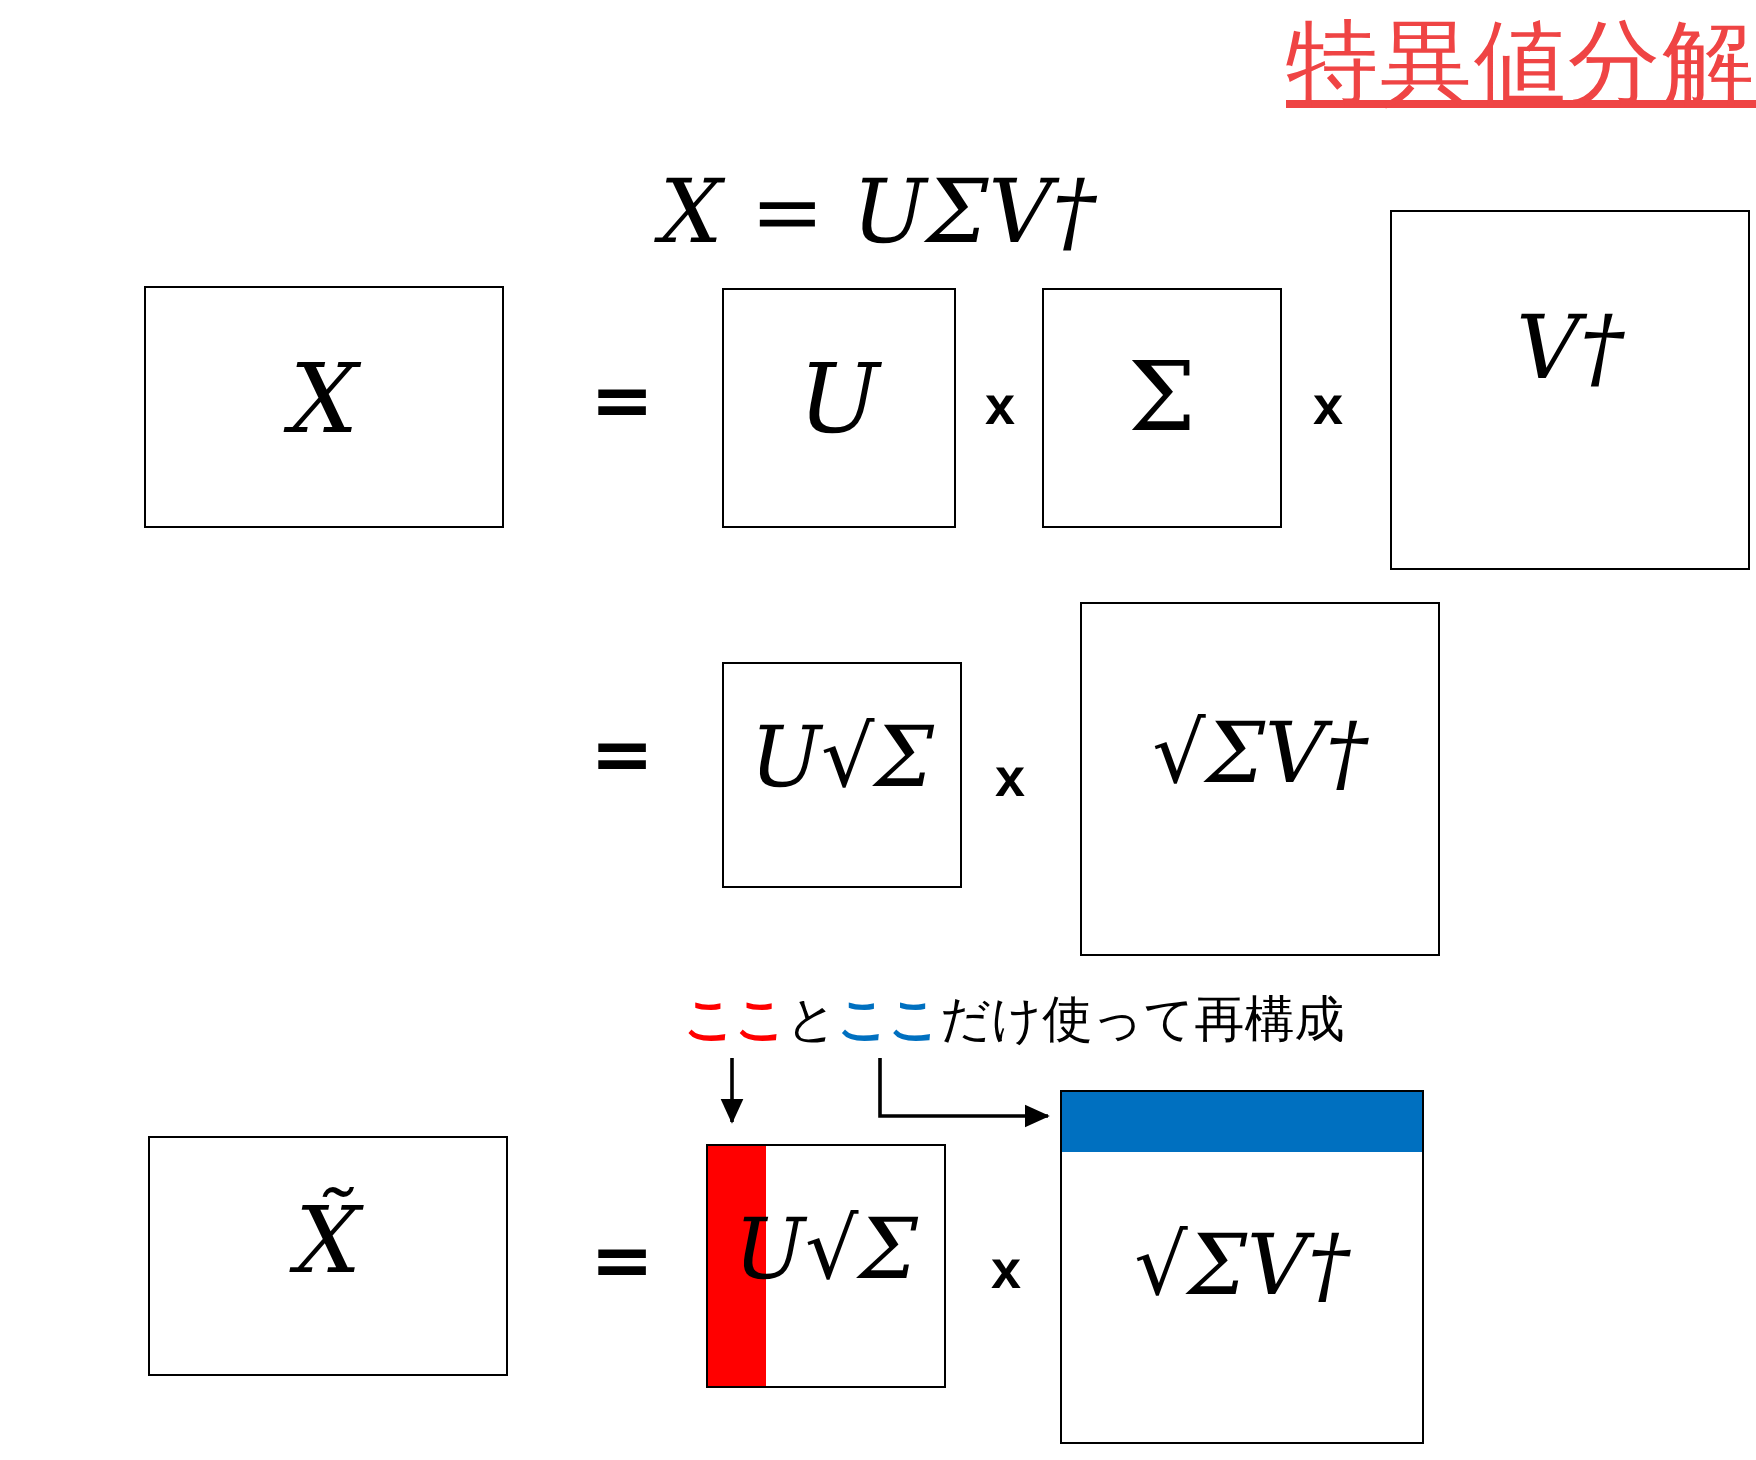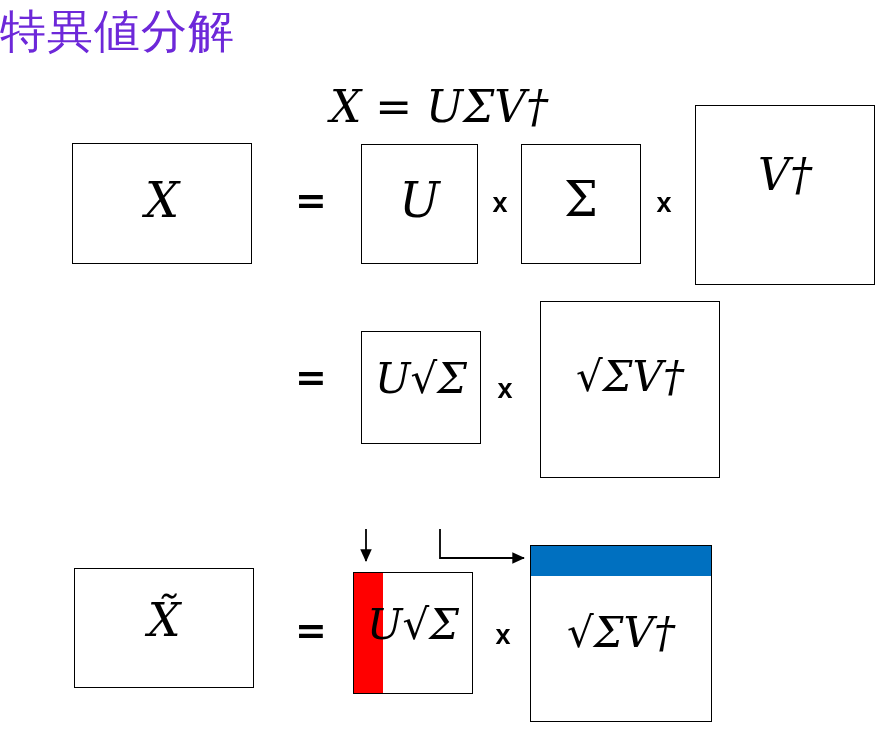--- a/index.html
+++ b/index.html
@@ -14,23 +14,24 @@
     position: relative;
     width: 878px;
     height: 730px;
     background: #ffffff;
     overflow: hidden;
   }
 
   
   .ttl {
     position: absolute;
-    text-align: left;
-    white-space: nowrap;
-    color: #6d28d9;
+    text-align: right;
+    white-space: nowrap;
+    color: #ef4444;
+    text-decoration: underline;
   }
   .jp-title {
     font-family: "DejaVu Sans", "Liberation Sans", sans-serif;
     font-size: 46px;
     line-height: 1;
     letter-spacing: 1px;
   }
   .math-up {
     font-style: normal;
   }
@@ -160,20 +161,23 @@
   <div class="box" style="left:361px; top:331px; width:120px; height:113px;">
     <div class="label" style="top:22px; font-size:42px;">U√Σ</div>
   </div>
 
   <div class="op op-x" style="left:489px; top:374px; width:32px; font-size:27px;">x</div>
 
   <div class="box" style="left:540px; top:301px; width:180px; height:177px;">
     <div class="label" style="top:50px; font-size:42px;">√ΣV†</div>
   </div>
 
+  <div class="annot" style="left:342px; top:497px;">
+    <span class="red">ここ</span><span class="blk">と</span><span class="blue">ここ</span><span class="blk">だけ使って再構成</span>
+  </div>
 
   <svg class="arrows" viewBox="0 0 878 730">
     <defs>
       <marker id="ah" markerWidth="9" markerHeight="9" refX="6.5" refY="3.2" orient="auto" markerUnits="strokeWidth">
         <path d="M0,0 L7,3.2 L0,6.4 z" fill="#000000"></path>
       </marker>
     </defs>
 
     <path d="M366,529 L366,561" stroke="#000000" stroke-width="1.8" fill="none" marker-end="url(#ah)"></path>
 

